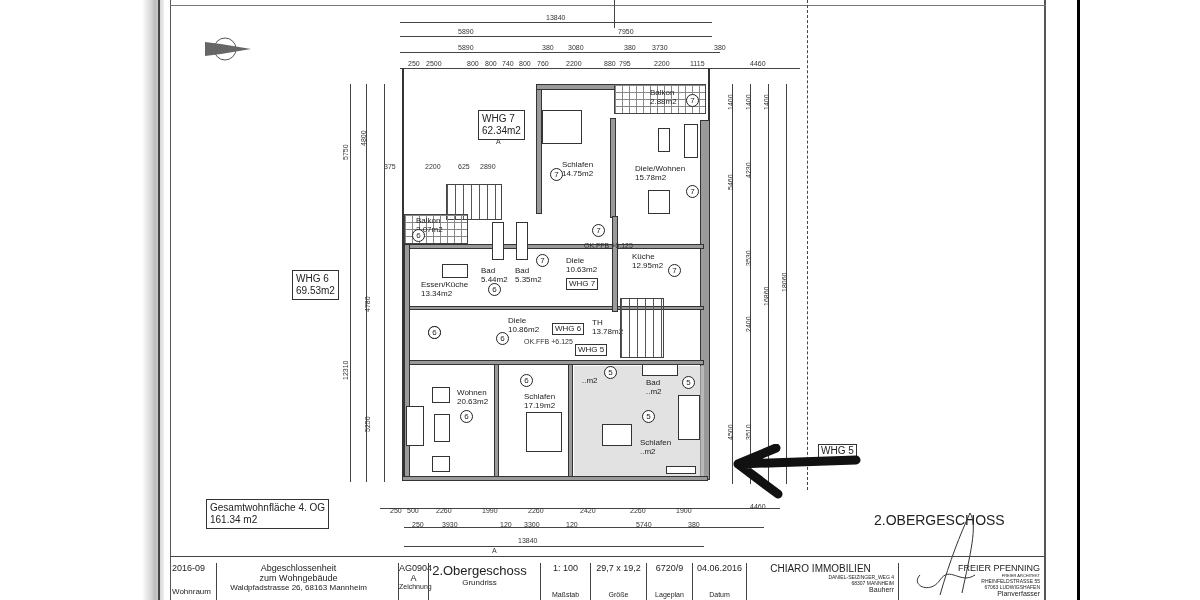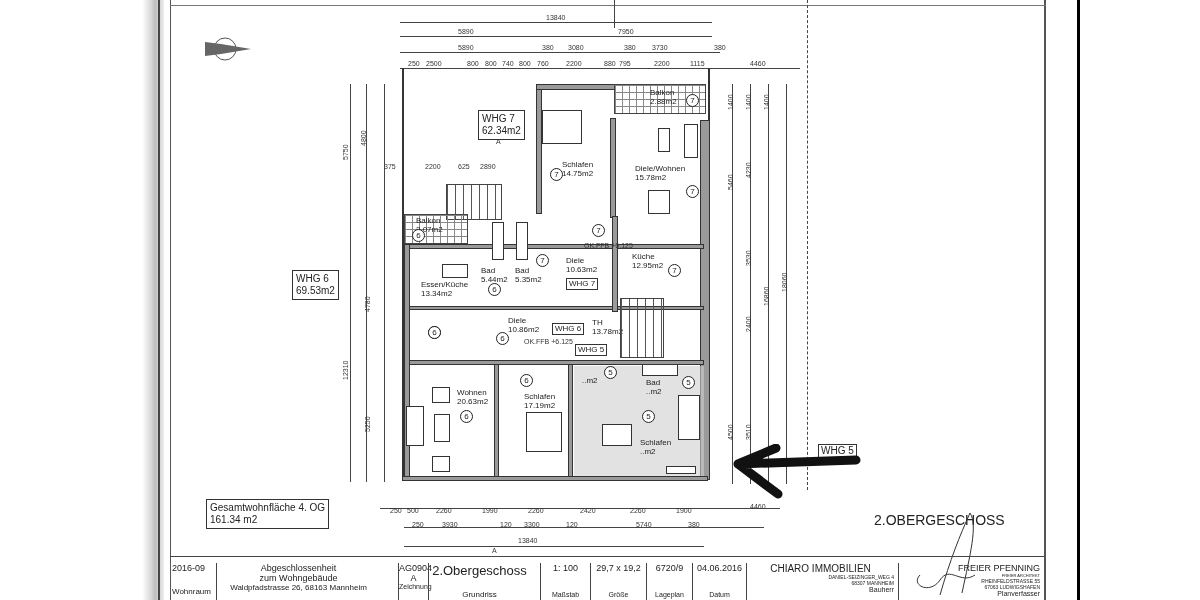--- a/index.html
+++ b/index.html
@@ -252,21 +252,21 @@
     <span class="t">zum Wohngebäude</span>
     <span class="t" style="font-size:8px;">Waldpfadstrasse 26, 68163 Mannheim</span>
   </div>
   <div class="tb-cell" style="left:228px;width:30px;">
     <span class="t">AG0904</span>
     <span class="t">A</span>
     <span class="t" style="font-size:7px;">Zeichnung</span>
   </div>
   <div class="tb-cell" style="left:258px;width:102px;">
     <span class="t" style="font-size:13px;">2.Obergeschoss</span>
-    <span class="t" style="font-size:8px;margin-top:12px;">Grundriss</span>
+    <span class="t" style="font-size:8px;">Grundriss</span>
   </div>
   <div class="tb-cell" style="left:370px;width:50px;">
     <span class="t">1: 100</span>
     <span class="t" style="font-size:7px;margin-top:18px;">Maßstab</span>
   </div>
   <div class="tb-cell" style="left:420px;width:56px;">
     <span class="t">29,7 x 19,2</span>
     <span class="t" style="font-size:7px;margin-top:18px;">Größe</span>
   </div>
   <div class="tb-cell" style="left:476px;width:46px;">

